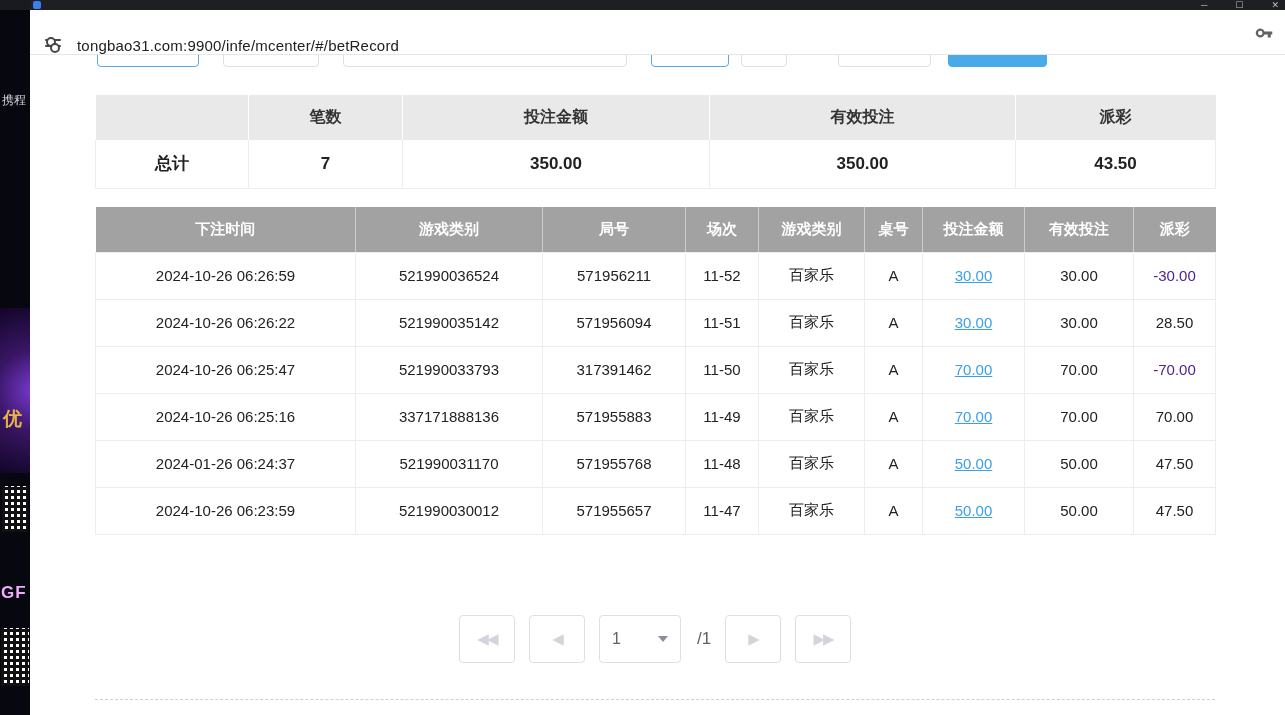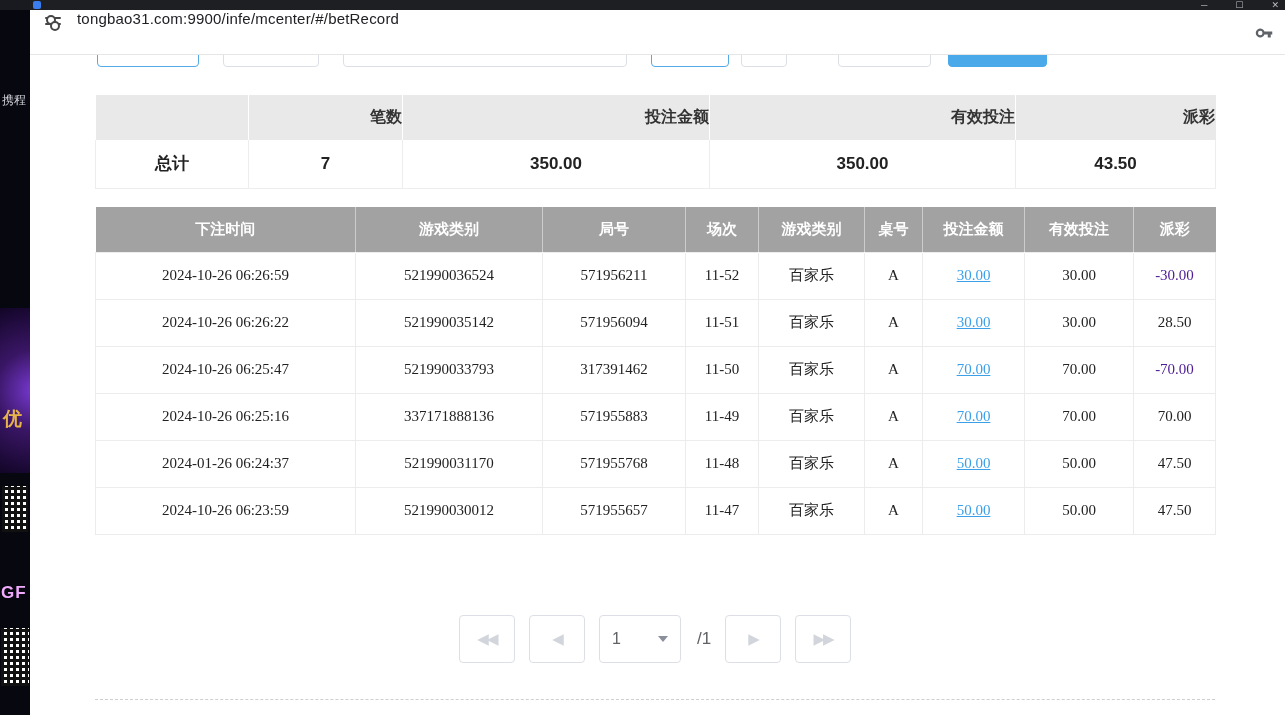--- a/index.html
+++ b/index.html
@@ -15,45 +15,45 @@
   .bg-gold-you { position:absolute; left:3px; top:406px; color:#e8b44a; font-size:19px; font-weight:bold; }
   .qr { background:#fff; background-image:repeating-linear-gradient(0deg,#111 0 3px,transparent 3px 6px), repeating-linear-gradient(90deg,#111 0 3px,transparent 3px 6px); }
   .qr1 { position:absolute; left:2px; top:486px; width:26px; height:46px; }
   .bg-gold-gf { position:absolute; left:1px; top:583px; color:#f0abfc; font-size:17px; font-weight:bold; letter-spacing:1px; }
   .qr2 { position:absolute; left:1px; top:628px; width:28px; height:58px; }
 
   
   .titlebar { position:absolute; left:30px; top:0; width:1255px; height:10px; background:#1e1f23; z-index:2; display:flex; align-items:flex-start; }
   .tab-favicon { position:absolute; left:3px; top:1px; width:8px; height:8px; background:#3b7ef0; border-radius:2px; }
   .win-controls { position:absolute; right:6px; top:0; display:flex; gap:28px; color:#b9bdc3; font-size:9px; line-height:10px; }
-  .urlbar { position:absolute; left:30px; top:10px; width:1255px; height:45px; background:#fff; border-bottom:1px solid #e6e6e6; display:flex; align-items:flex-start; z-index:2; }
+  .urlbar { position:absolute; left:30px; top:10px; width:1255px; height:45px; background:#fff; border-bottom:1px solid #e6e6e6; display:flex; align-items:flex-end; z-index:2; }
   .site-icon { margin-left:12px; width:22px; height:22px; display:flex; flex-direction:column; justify-content:center; gap:4px; }
   .site-icon .sl { position:relative; width:16px; height:2px; background:#454746; border-radius:1px; margin-left:3px; }
   .site-icon .sl::after { content:""; position:absolute; top:-2px; width:6px; height:6px; border-radius:50%; background:#fff; border:2px solid #454746; }
   .site-icon .sl.a::after { left:1px; }
   .site-icon .sl.b::after { right:1px; }
   .url-text { margin-left:13px; font-size:15px; color:#202124; letter-spacing:0.2px; }
   .key-icon { position:absolute; right:12px; top:14px; width:18px; height:18px; }
 
   
   .page { position:absolute; left:30px; top:55px; width:1255px; height:660px; background:#fff; overflow:hidden; z-index:1; }
 
   
   .fctl { position:absolute; height:40px; border:1px solid #dcdfe6; border-radius:4px; background:#fff; top:-28px; }
   .fctl.blue { border-color:#53aae6; }
   .fctl.primary { background:#4aa9e9; border-color:#4aa9e9; }
 
   
   .summary { position:absolute; left:65px; top:40px; width:1120px; border-collapse:collapse; table-layout:fixed; }
-  .summary th { background:#e9e9e9; height:45px; font-size:16px; font-weight:bold; color:#333; text-align:right; border-right:1px solid #fff; }
+  .summary th { background:#e9e9e9; height:45px; font-size:16px; font-weight:bold; color:#333; text-align:center; border-right:1px solid #fff; }
   .summary th:last-child { border-right:1px solid #e9e9e9; }
   .summary td { background:#fff; height:48px; font-size:17px; color:#222; text-align:center; border:1px solid #ededed; border-top:none;font-weight:bold; }
 
   
-  .records { position:absolute; left:65px; top:152px; width:1120px; border-collapse:collapse; table-layout:fixed;font-family:Liberation Serif, serif; }
+  .records { position:absolute; left:65px; top:152px; width:1120px; border-collapse:collapse; table-layout:fixed; }
   .records th { background:#a2a2a2; color:#fff; height:45px; font-size:15px; font-weight:bold; text-align:center; border-right:1px solid rgba(255,255,255,0.45); }
   .records th:last-child { border-right:none; }
   .records td { height:47px; font-size:15px; color:#222; text-align:center; border:1px solid #ececec; background:#fff; }
   .records td.neg { color:#4c1d95; }
   .amount-link { color:#3ba0e8; text-decoration:underline; cursor:pointer; }
 
   
   .pagination { position:absolute; left:65px; top:560px; width:1120px; display:flex; justify-content:center; align-items:center; gap:14px; }
   .pg-btn { width:56px; height:48px; border:1px solid #dcdfe6; border-radius:4px; background:#fff; display:flex; justify-content:center; align-items:center; color:#d2d6dc; font-size:15px; letter-spacing:-2px; cursor:pointer; }
   .pg-select { width:82px; height:48px; border:1px solid #dcdfe6; border-radius:4px; background:#fff; display:flex; justify-content:space-between; align-items:center; padding:0 12px; font-size:16px; color:#606266; cursor:pointer; }

